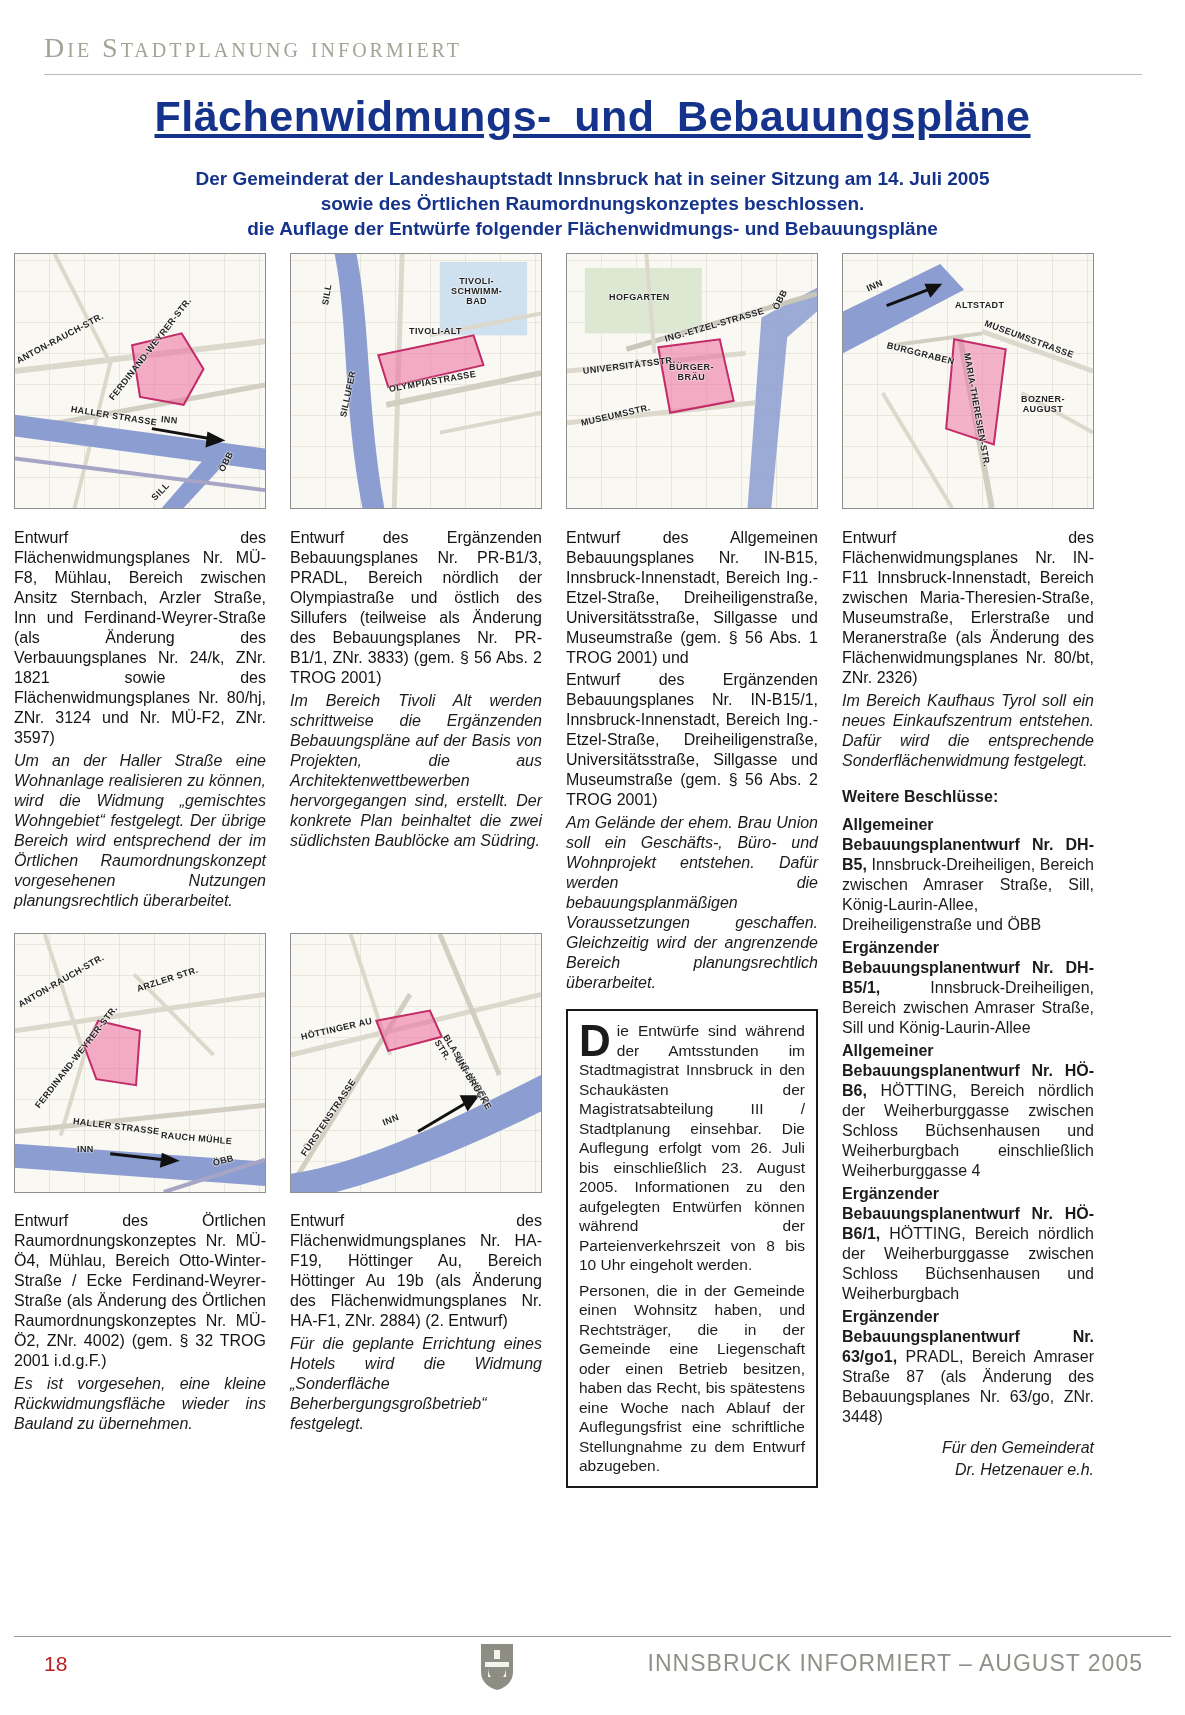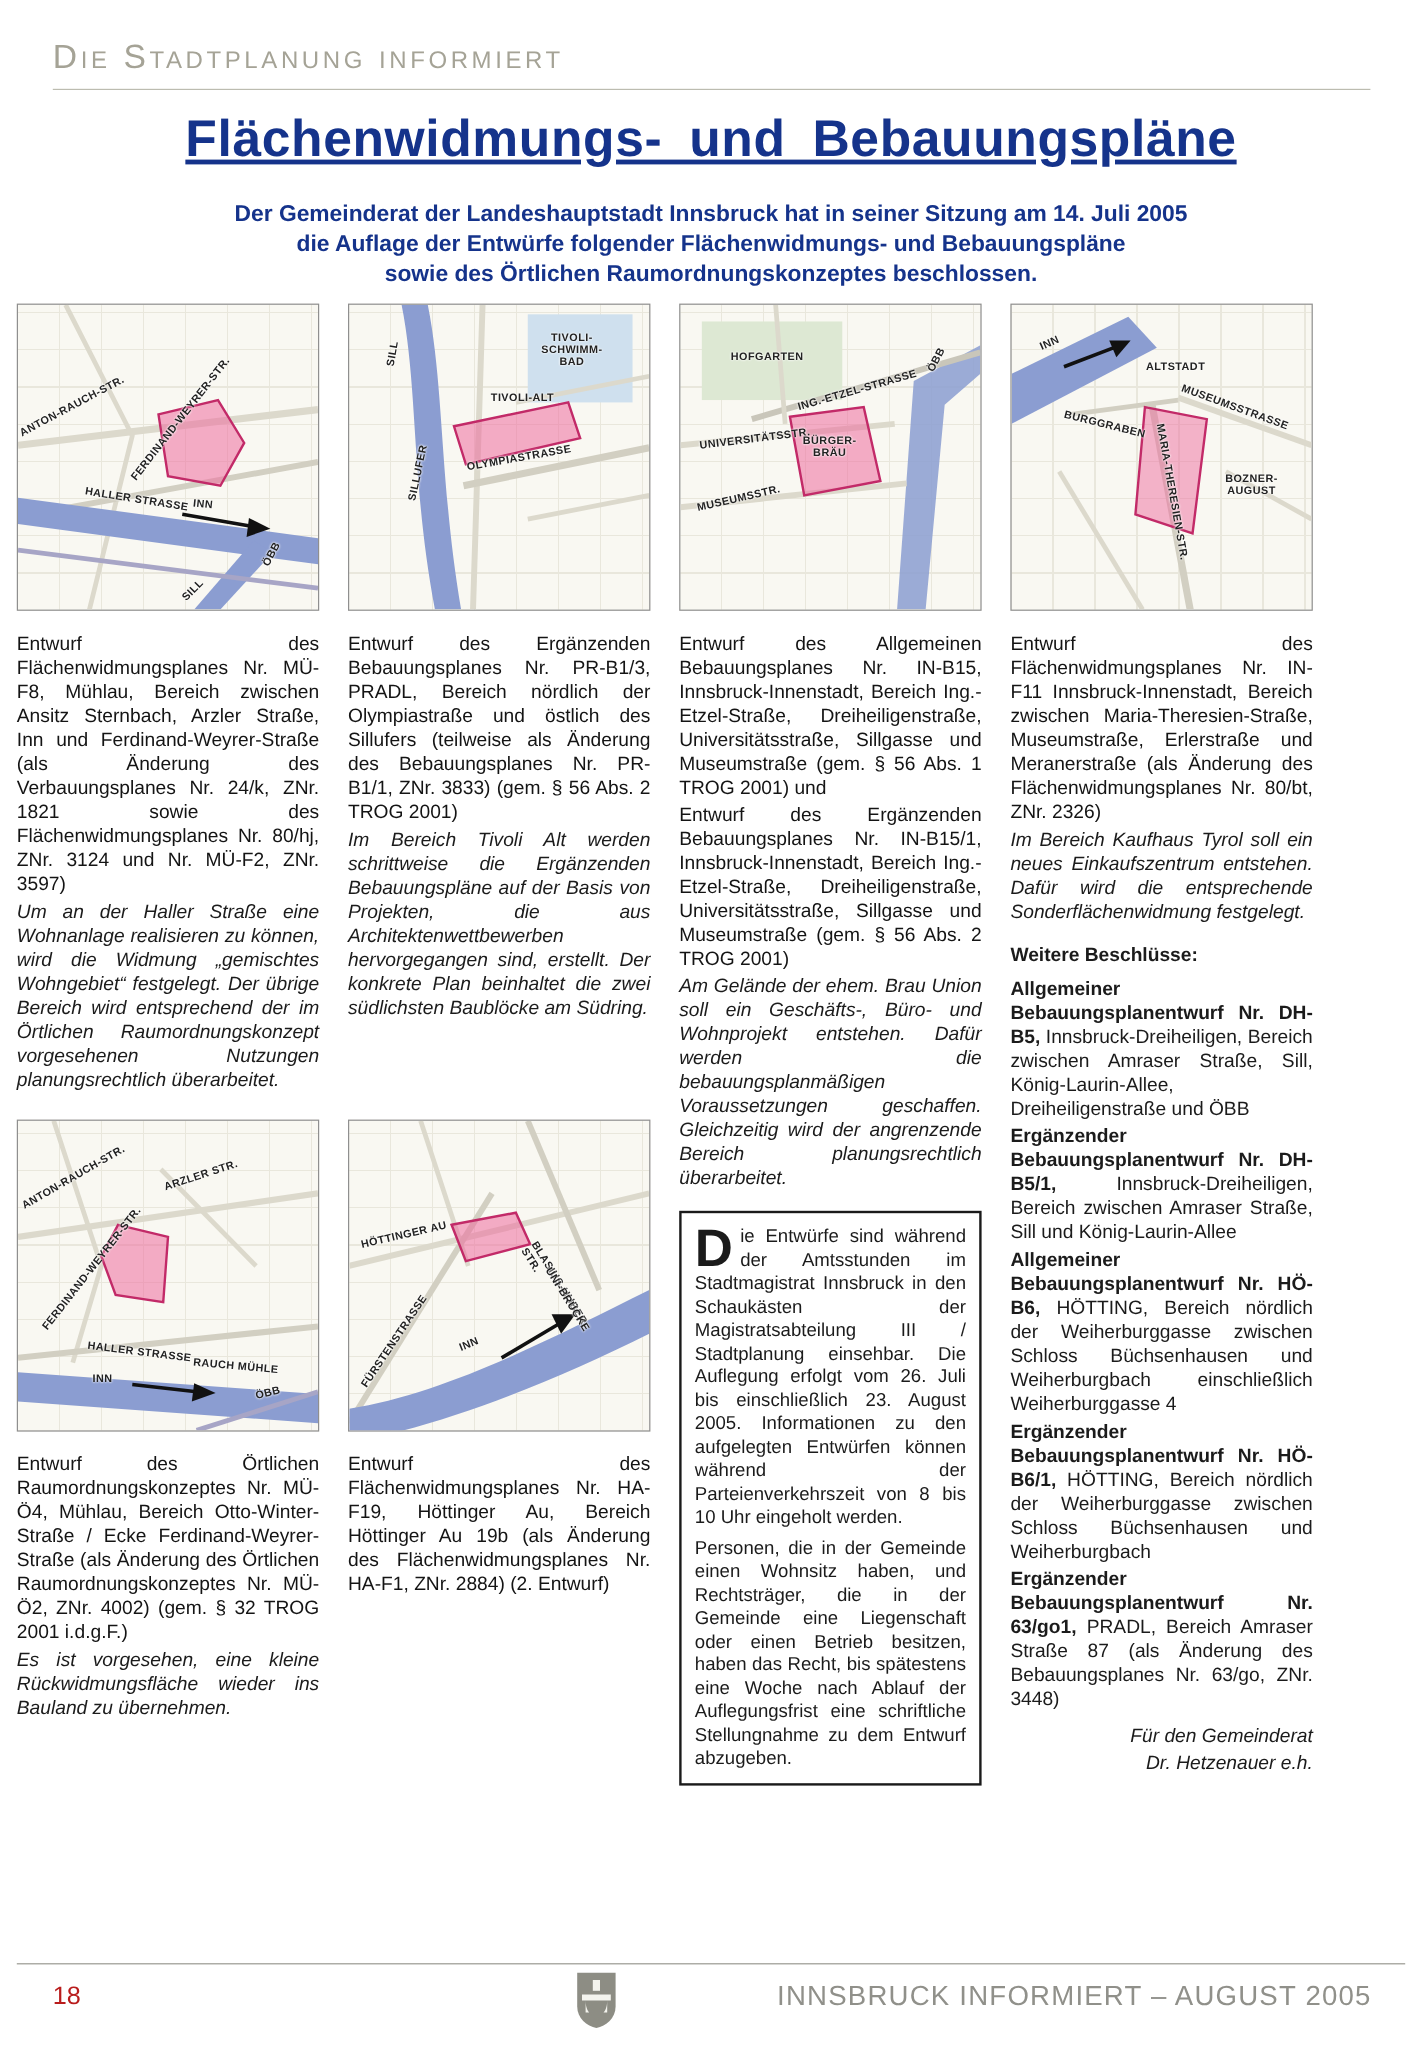--- a/index.html
+++ b/index.html
@@ -1,19 +1,19 @@
 <!DOCTYPE html>
 <html lang="de"><head>
 <meta charset="utf-8">
 <style>
   * { margin:0; padding:0; box-sizing:border-box; }
   body { background:#e8e8e8; font-family:"Liberation Sans", sans-serif; color:#1b1b1b; }
   .page { position:relative; width:1185px; height:1715px; background:#ffffff; overflow:hidden; margin:0 auto; }
 
-  .kicker { position:absolute; left:44px; top:32px; font-family:Liberation Sans, sans-serif;
+  .kicker { position:absolute; left:44px; top:32px; font-family:Liberation Serif, serif;
             font-variant:small-caps; font-size:28px; letter-spacing:3px; color:#a5a396; }
   .kicker-rule { position:absolute; left:44px; top:74px; width:1098px; border-top:1px solid #bcbcb0; }
 
   .title { position:absolute; left:0; top:92px; width:100%; text-align:center;
            font-size:43px; font-weight:bold; color:#15338b; word-spacing:10px; letter-spacing:0.5px;text-decoration:underline; }
   .subtitle { position:absolute; left:0; top:166px; width:100%; text-align:center;
               font-size:19px; font-weight:bold; color:#15338b; line-height:25px; }
 
   .map { position:absolute; width:252px; height:256px; border:1px solid #8f8f8f; overflow:hidden;
          background:
@@ -51,22 +51,22 @@
 <body>
 
 <div class="page">
 
   <div class="kicker">Die Stadtplanung informiert</div>
   <div class="kicker-rule"></div>
 
   <h1 class="title">Flächenwidmungs- und Bebauungspläne</h1>
   <div class="subtitle">
     <div>Der Gemeinderat der Landeshauptstadt Innsbruck hat in seiner Sitzung am 14. Juli 2005</div>
+    <div>sowie des Örtlichen Raumordnungskonzeptes beschlossen.</div>
     <div>die Auflage der Entwürfe folgender Flächenwidmungs- und Bebauungspläne</div>
-    <div>sowie des Örtlichen Raumordnungskonzeptes beschlossen.</div>
   </div>
 
   <div class="map" style="left:14px;top:253px">
     <svg viewBox="0 0 252 256" preserveAspectRatio="none">
       <path d="M0,118 L252,88" stroke="#dcd9cc" stroke-width="6" fill="none"></path>
       <path d="M40,0 L96,110 L60,256" stroke="#dcd9cc" stroke-width="4" fill="none"></path>
       <path d="M0,178 L110,158 L252,132" stroke="#d2cfc2" stroke-width="5" fill="none"></path>
       <path d="M0,162 L252,196 L252,218 L0,184 Z" fill="#8b9dd1"></path>
       <path d="M148,256 L170,256 L214,208 L198,198 Z" fill="#8b9dd1"></path>
       <path d="M0,206 L252,238" stroke="#a7a5c6" stroke-width="4" fill="none"></path>
@@ -215,20 +215,21 @@
     <span class="map-label" style="left:92px;top:184px;transform:rotate(-22deg)">INN</span>
   </div>
 
   <div class="col" style="left:14px;top:1211px">
     <p class="head">Entwurf des Örtlichen Raumordnungskonzeptes Nr. MÜ-Ö4, Mühlau, Bereich Otto-Winter-Straße / Ecke Ferdinand-Weyrer-Straße (als Änderung des Örtlichen Raumordnungskonzeptes Nr. MÜ-Ö2, ZNr. 4002) (gem. § 32 TROG 2001 i.d.g.F.)</p>
     <p class="note">Es ist vorgesehen, eine kleine Rückwidmungsfläche wieder ins Bauland zu übernehmen.</p>
   </div>
 
   <div class="col" style="left:290px;top:1211px">
     <p class="head">Entwurf des Flächenwidmungsplanes Nr. HA-F19, Höttinger Au, Bereich Höttinger Au 19b (als Änderung des Flächenwidmungsplanes Nr. HA-F1, ZNr. 2884) (2. Entwurf)</p>
+    <p class="note">Für die geplante Errichtung eines Hotels wird die Widmung „Sonderfläche Beherbergungsgroßbetrieb“ festgelegt.</p>
   </div>
 
   <div class="footer-rule"></div>
   <div class="page-num">18</div>
   <div class="crest">
     <svg width="38" height="50" viewBox="0 0 38 50">
       <path d="M3,2 H35 V30 C35,40 27,46 19,48 C11,46 3,40 3,30 Z" fill="#8d8d84"></path>
       <path d="M7,20 h24 v5 h-24 z" fill="#f4f4ee"></path>
       <path d="M10,25 c0,7 3,10 3,10 h-3 z" fill="#f4f4ee"></path>
       <path d="M28,25 c0,7 -3,10 -3,10 h3 z" fill="#f4f4ee"></path>

